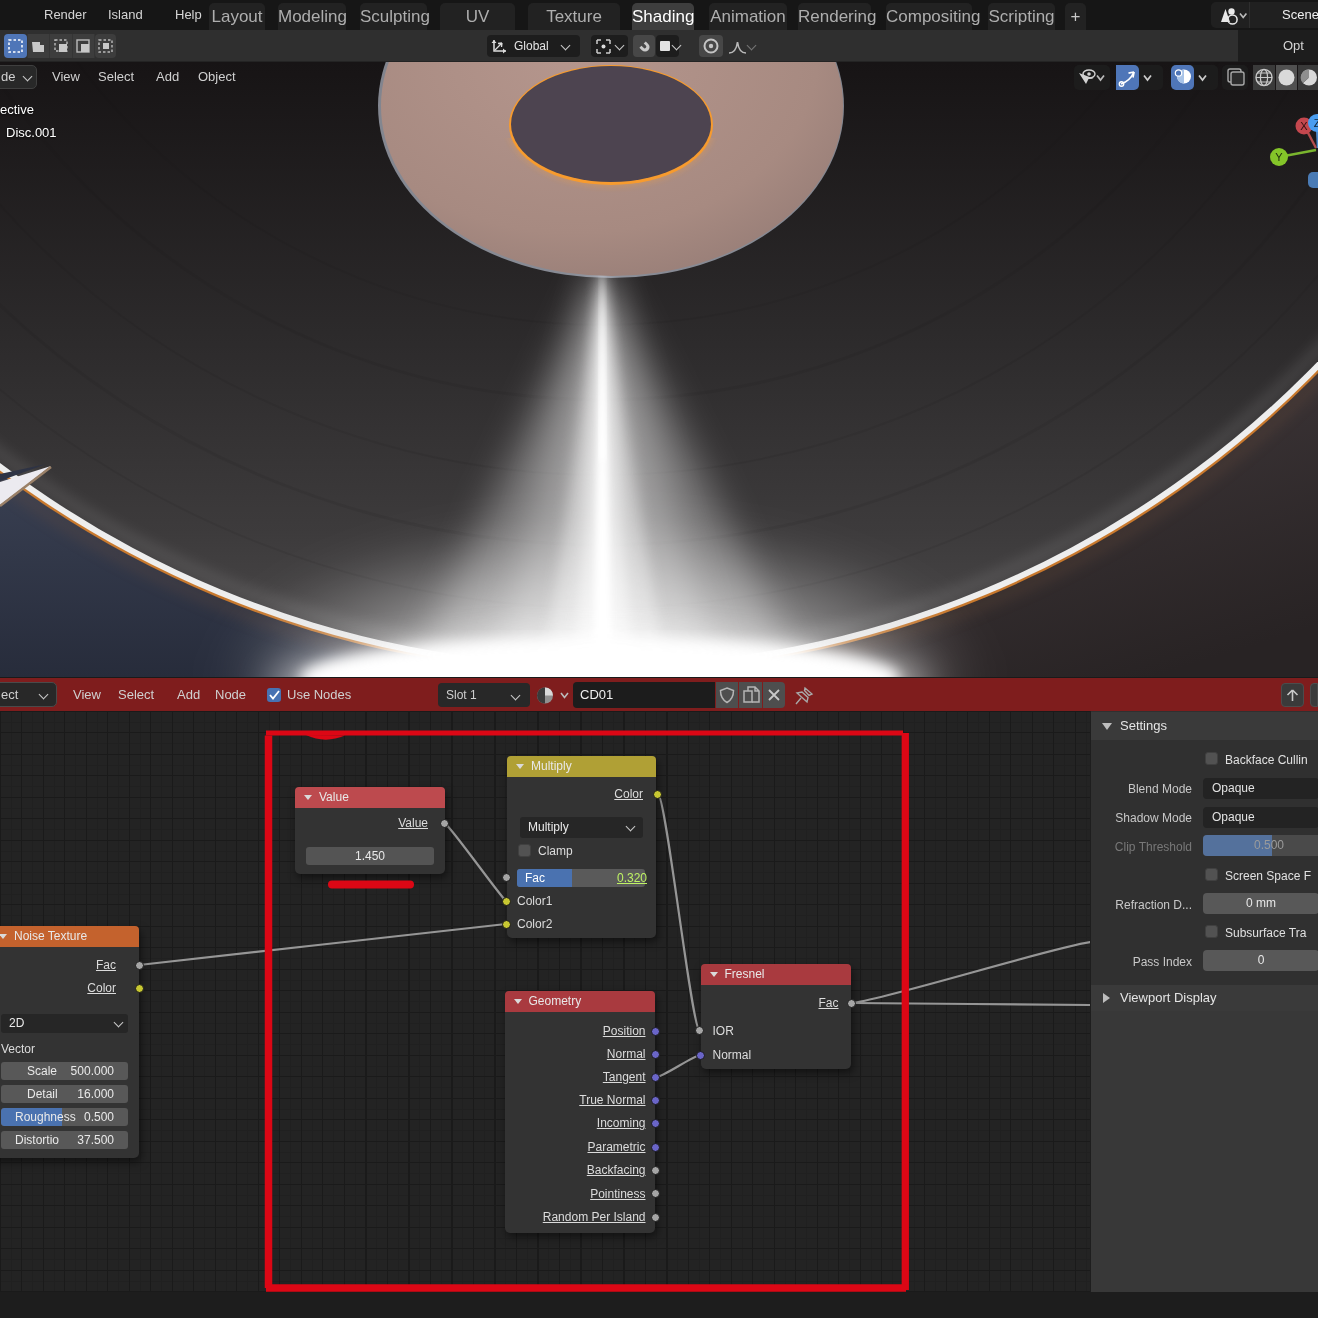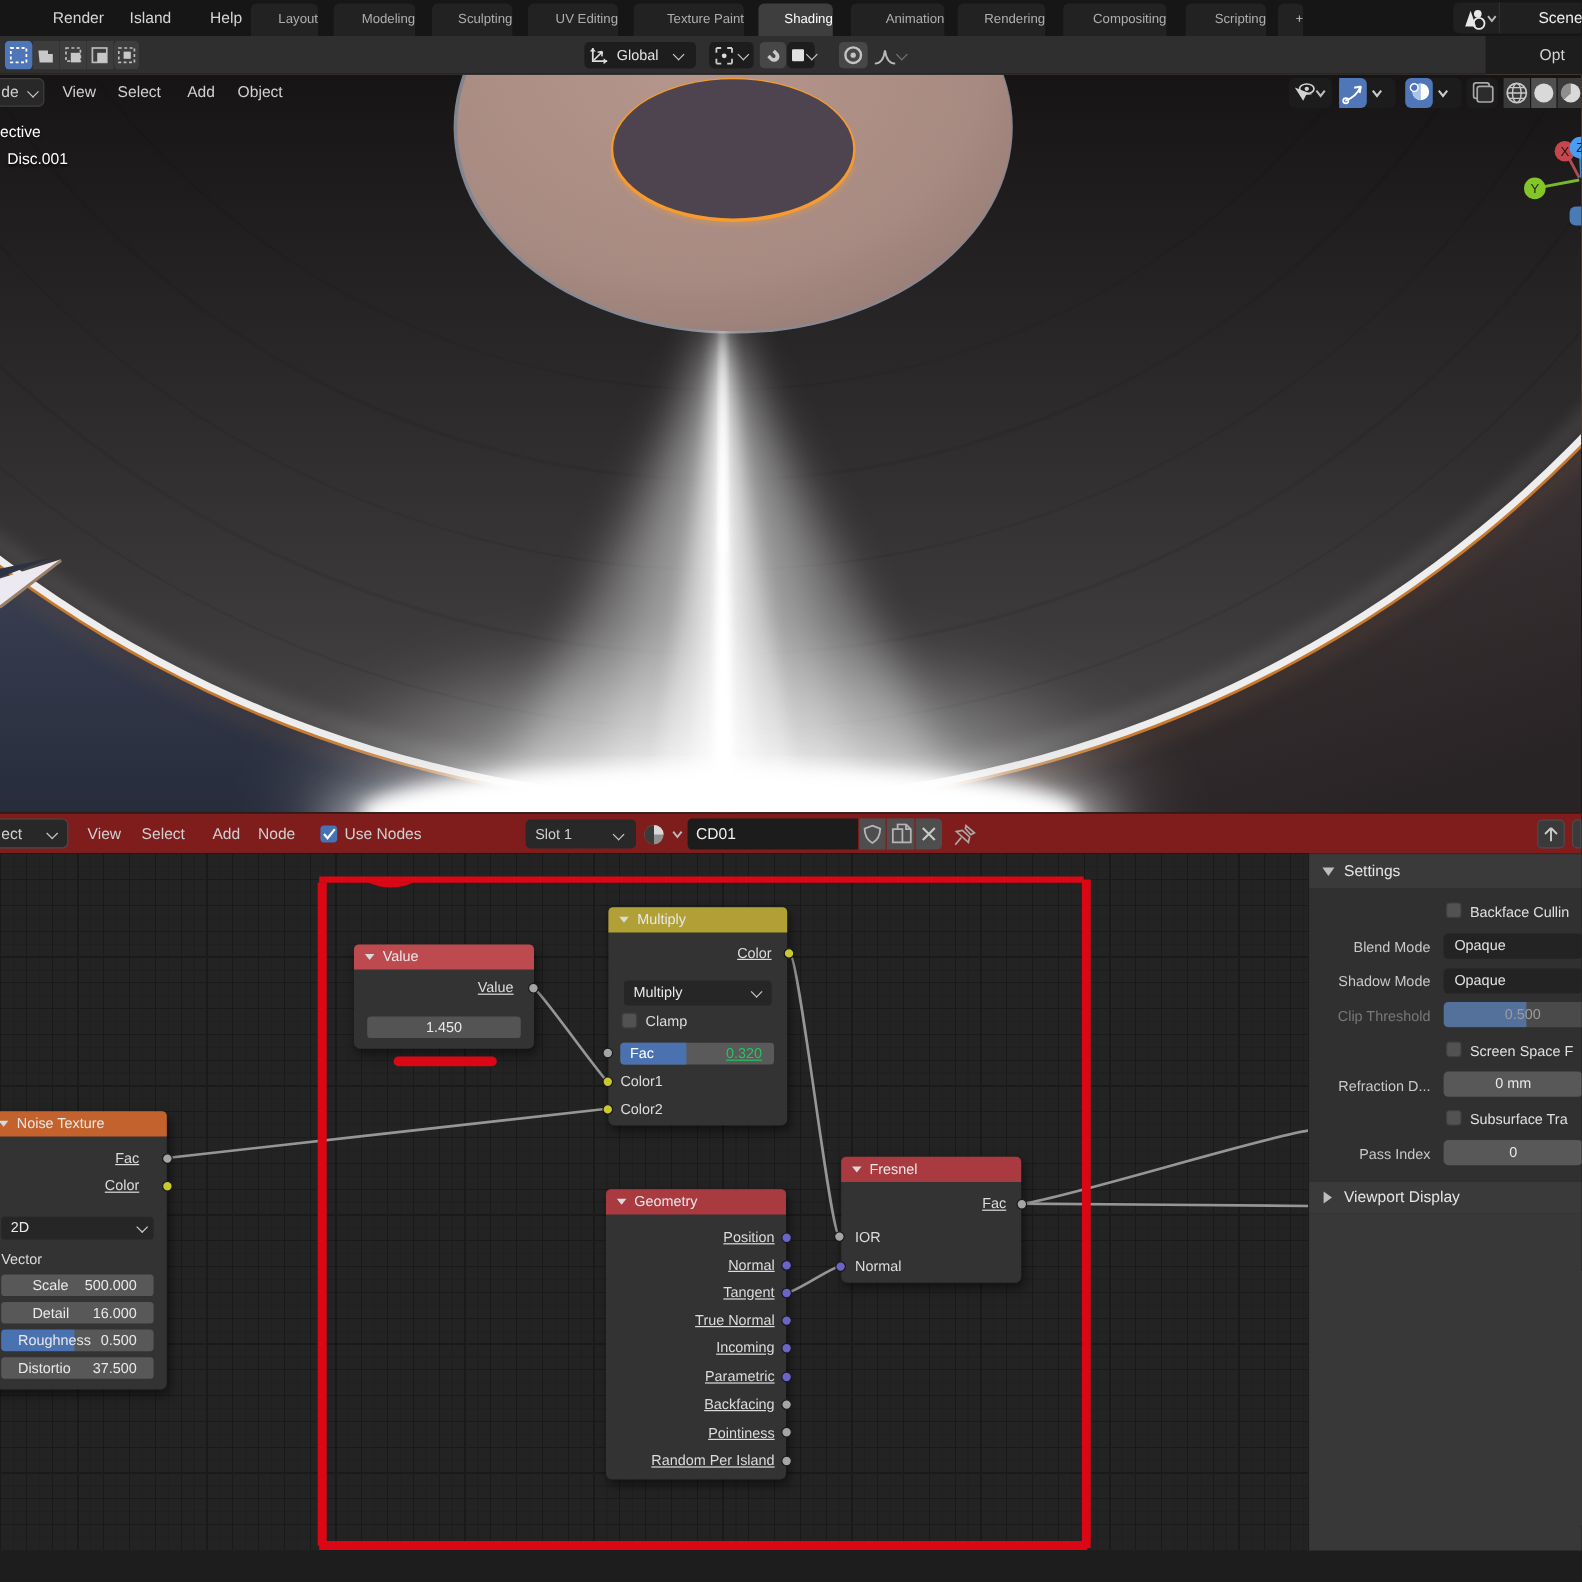--- a/index.html
+++ b/index.html
@@ -1,22 +1,22 @@
 <!DOCTYPE html>
 <html><head><meta charset="utf-8">
 <style>
 html,body{margin:0;padding:0;width:1318px;height:1318px;overflow:hidden;background:#1d1d1d;
 font-family:"Liberation Sans",sans-serif;-webkit-font-smoothing:antialiased;}
 *{box-sizing:border-box;}
 .abs{position:absolute;}
 #stage{position:relative;width:1318px;height:1318px;}
 #topbar{left:0;top:0;width:1318px;height:30px;background:#161616;}
 #topbar .menu{color:#d5d5d5;font-size:13px;line-height:30px;position:absolute;top:0;margin-left:24px;}
-.tab{position:absolute;top:3px;height:27px;background:#222222;color:#aeaeae;font-size:11px;
-line-height:27px;text-align:right;border-radius:5px 5px 0 0;}
+.tab{position:absolute;top:3px;height:27px;background:#222222;color:#aeaeae;font-size:17px;
+line-height:27px;text-align:center;border-radius:5px 5px 0 0;}
 .tab.active{background:#3e3e3e;color:#ffffff;}
 #toolhdr{left:0;top:30px;width:1238px;height:32px;background:#2f2f2f;border-bottom:1px solid #242424;}
 #viewport{left:0;top:62px;width:1318px;height:615px;overflow:hidden;background:#191617;}
 #vphdr{left:0;top:62px;width:1318px;height:30px;background:transparent;}
 .menu13{color:#d0d0d0;font-size:13px;line-height:30px;position:absolute;top:0;}
 .vptext{position:absolute;color:#fff;font-size:13px;text-shadow:0 1px 2px rgba(0,0,0,.7);}
 #shhdr{left:0;top:677px;width:1318px;height:34px;background:#7f1d1d;border-top:1px solid #1a1a1a;}
 #shhdr .menu{color:#d0d0d0;font-size:13px;line-height:34px;position:absolute;top:0;}
 #nedit{left:0;top:711px;width:1090px;height:581px;overflow:hidden;
 background-color:#232323;
@@ -335,21 +335,21 @@
 <div class="node" style="left:507px;top:45px;width:149px;height:182px;">
  <div class="nhead" style="background:#b0a035;">Multiply</div>
  <div class="nrow rr" style="left:0;top:29px;width:136px;">Color</div>
  <div class="nwidget" style="left:13px;top:61px;width:123px;background:#262626;height:21px;line-height:21px;"><span style="padding-left:8px;">Multiply</span></div>
  <span class="chev" style="left:120px;top:67px;"></span>
  <div class="abs" style="left:11px;top:88px;width:13px;height:13px;background:#525252;border-radius:3px;border:1px solid #404040;"></div>
  <div class="nrow" style="left:31px;top:86px;">Clamp</div>
  <div class="nwidget" style="left:10px;top:113px;width:128px;background:#5a5a5a;"></div>
  <div class="abs" style="left:10px;top:113px;width:55px;height:18px;background:#4a72b0;border-radius:3px 0 0 3px;"></div>
  <div class="nrow" style="left:18px;top:113px;color:#fff;">Fac</div>
- <div class="nrow rr" style="left:0;top:113px;width:128px;color:#22c55e;">0.320</div>
+ <div class="nrow rr" style="left:12px;top:113px;width:128px;color:#bef264;">0.320</div>
  <div class="nrow" style="left:10px;top:136px;">Color1</div>
  <div class="nrow" style="left:10px;top:159px;">Color2</div>
 </div>
 <div class="sock sy" style="left:653px;top:78.5px;"></div>
 <div class="sock sg" style="left:501.5px;top:161.5px;"></div>
 <div class="sock sy" style="left:501.5px;top:185.5px;"></div>
 <div class="sock sy" style="left:501.5px;top:208.5px;"></div>
 
 <div class="node" style="left:-10px;top:215px;width:149px;height:232px;">
  <div class="nhead" style="background:#c4622d;">Noise Texture</div>

